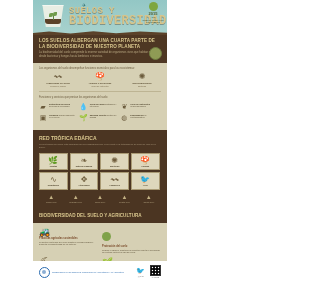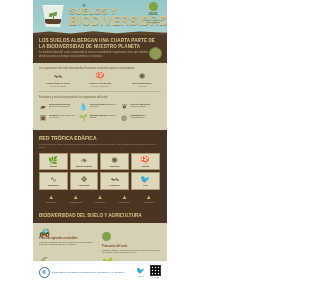--- a/index.html
+++ b/index.html
@@ -37,20 +37,21 @@
   .bird{
     position:absolute;left:49px;top:4px;width:5px;height:3px;
     color:#2e6b6b;font-size:5px;line-height:3px;
   }
   .title-wrap{
     position:absolute;left:36px;top:6px;right:26px;
   }
   .title1,.title2{
     color:#d7c48a;font-weight:bold;letter-spacing:.3px;
     text-shadow:0 1px 0 rgba(60,40,20,.35);
+    font-family:Liberation Mono, monospace;
   }
   .title1{font-size:9px;line-height:10px;}
   .title2{font-size:12px;line-height:10px;}
   .fao-year{
     position:absolute;right:3px;top:2px;width:22px;text-align:center;
   }
   .year-emblem{
     width:9px;height:9px;margin:0 auto;background:#7ea63f;
     border-radius:50%;
   }

